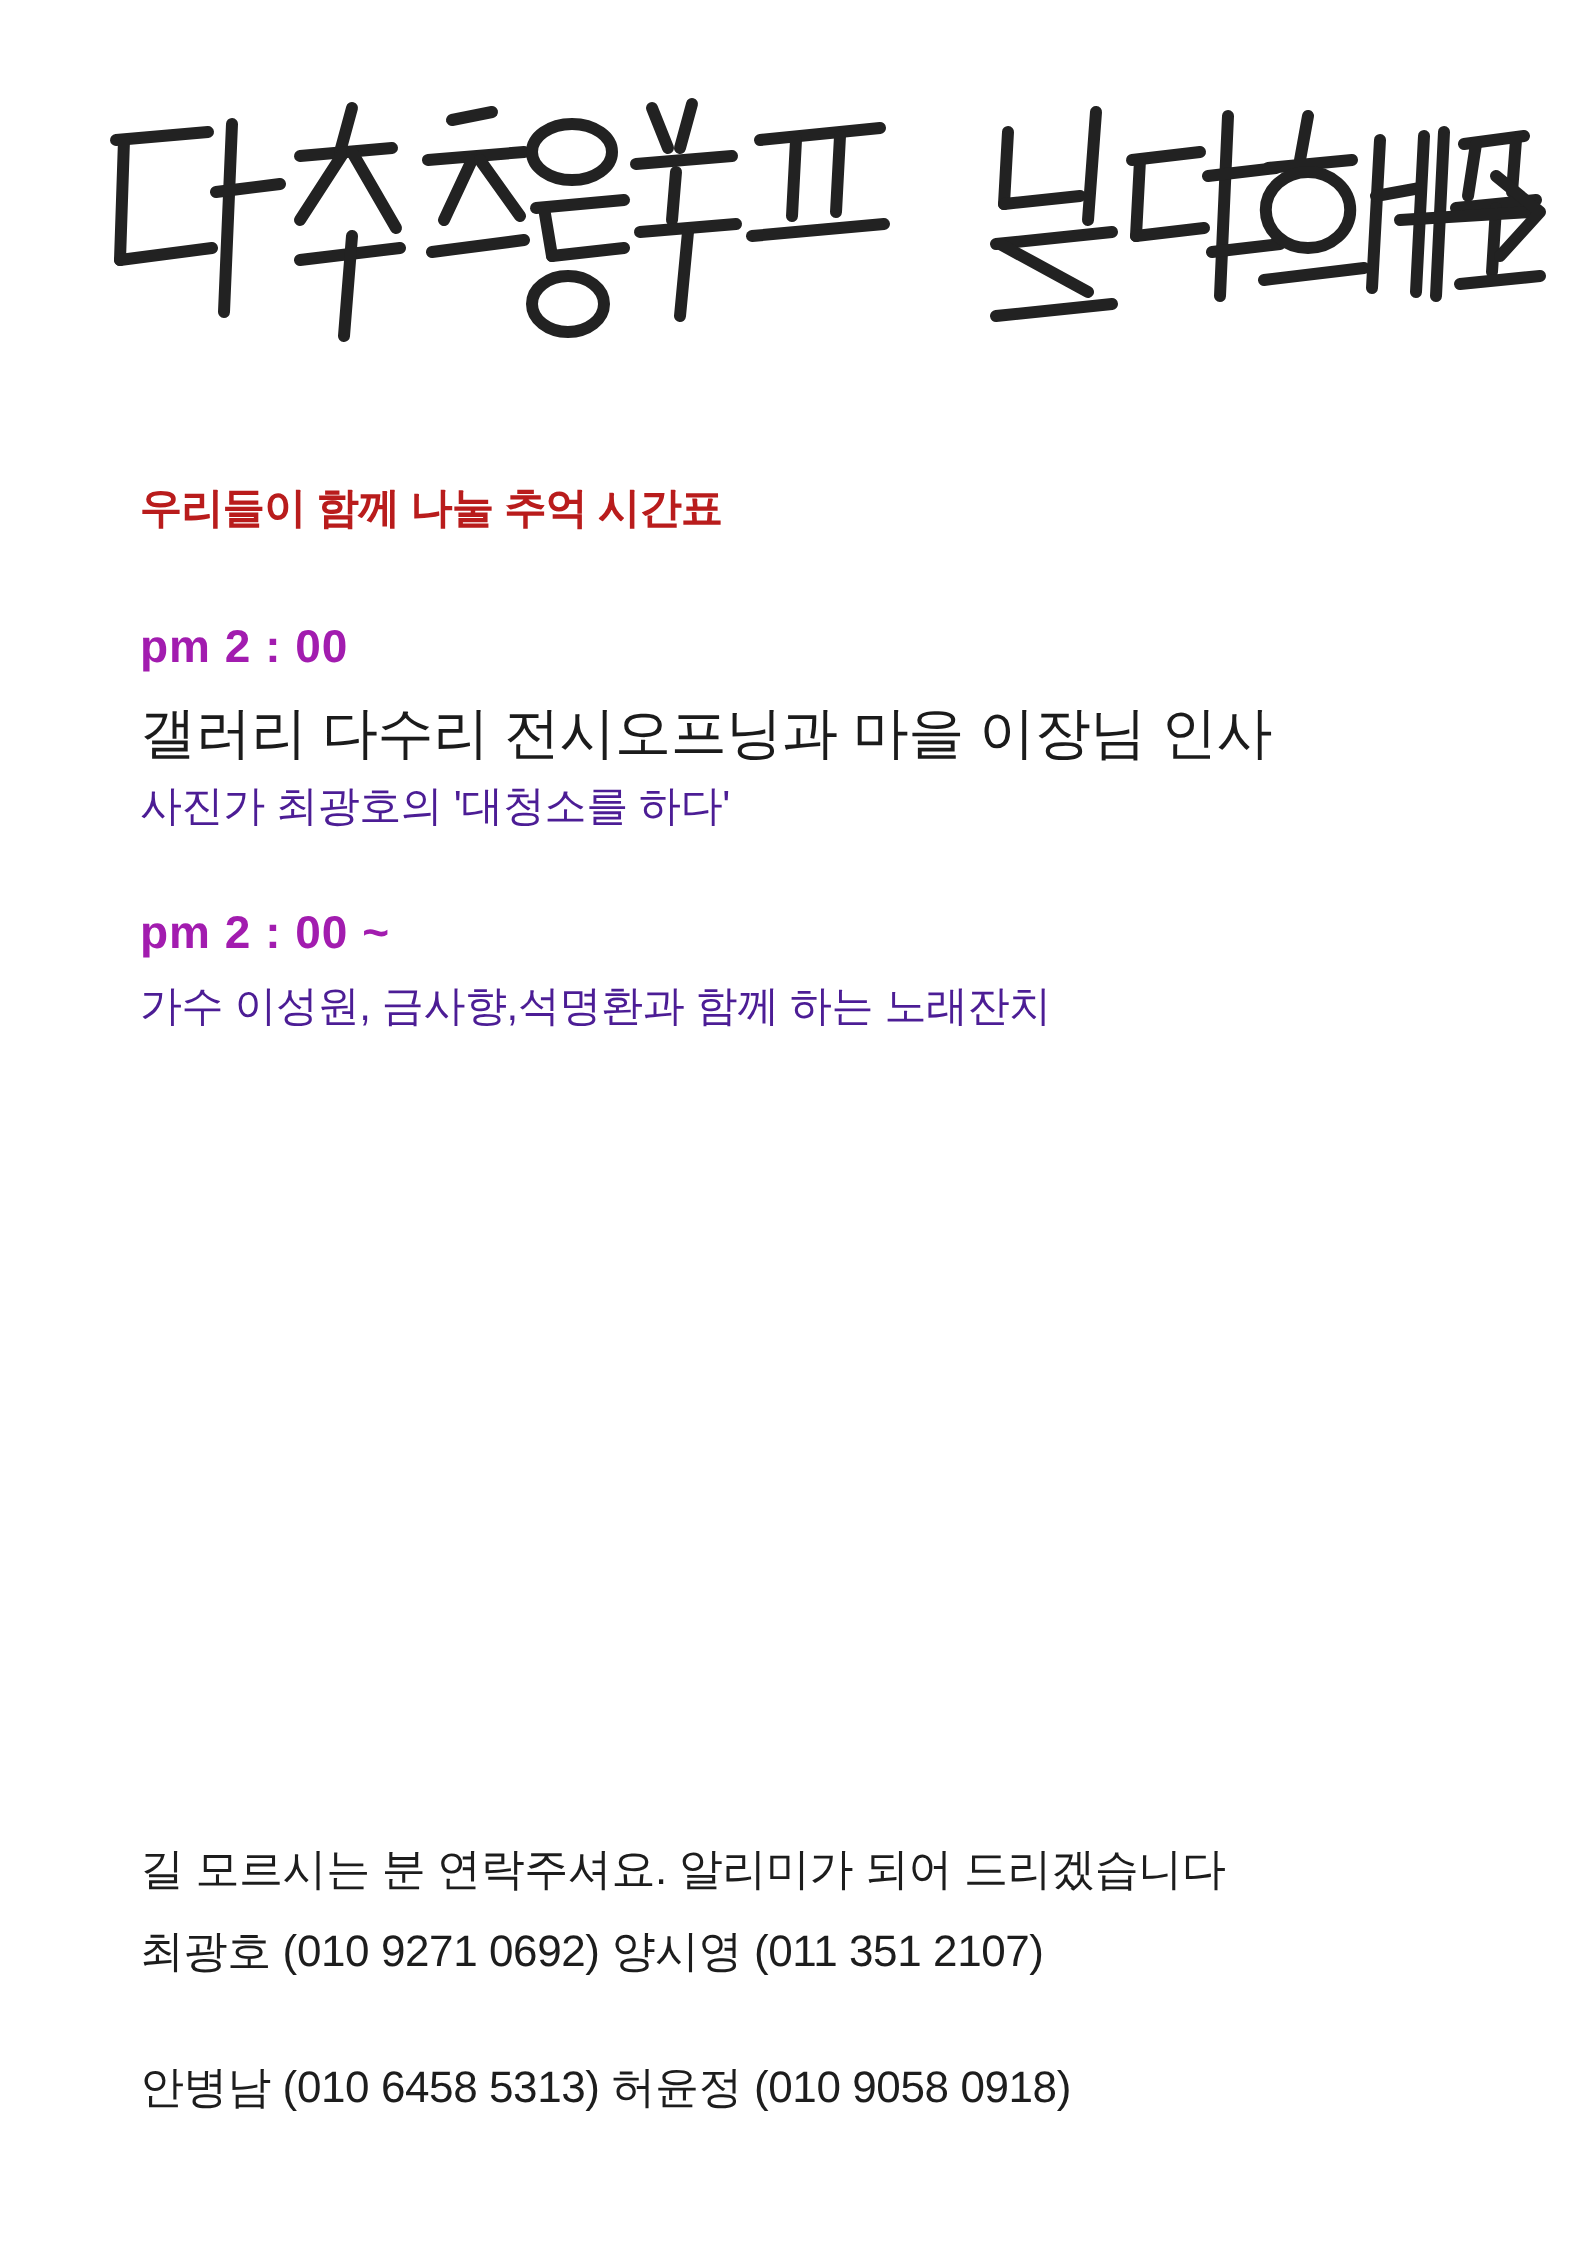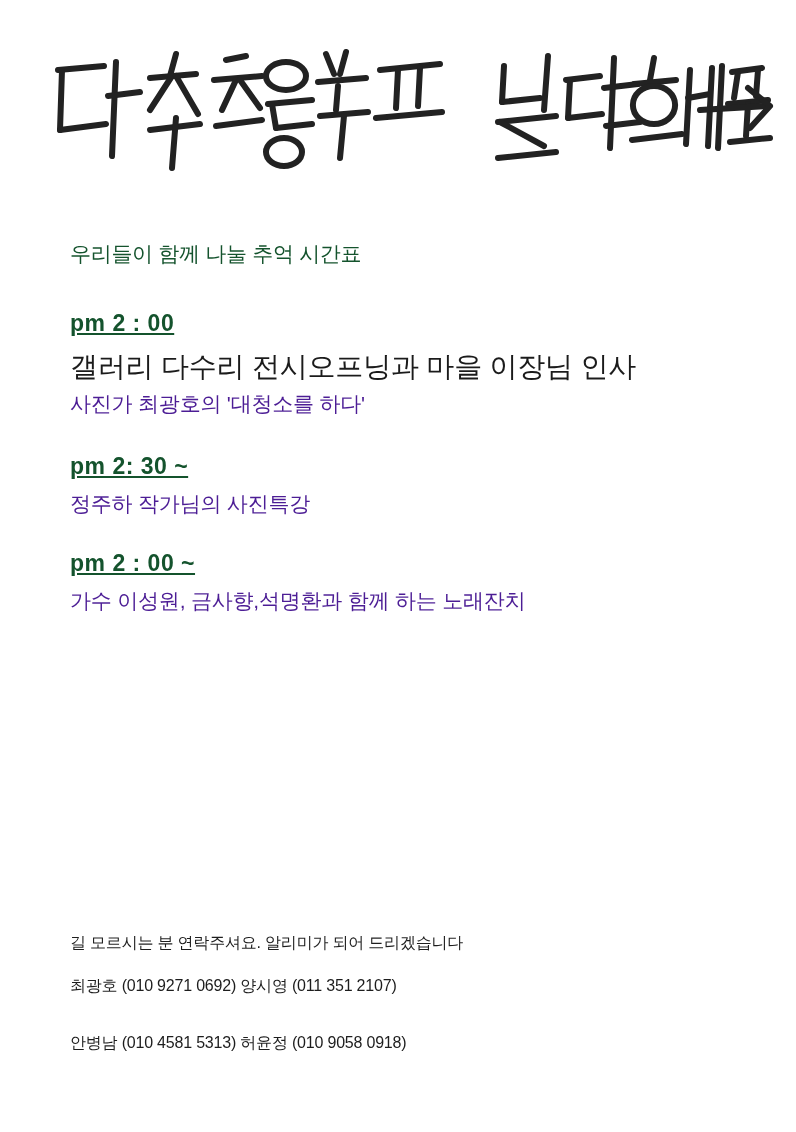--- a/index.html
+++ b/index.html
@@ -31,36 +31,35 @@
   
   .content {
     position: absolute;
     left: 70px;
     top: 240px;
     width: 660px;
   }
 
   .section-title {
     font-size: 21px;
-    font-weight: normal;
-    color: #14532d;
+    font-weight: bold;
+    color: #b91c1c;
     letter-spacing: -0.3px;
     margin: 0 0 42px 0;
   }
 
   .schedule-block {
     margin-bottom: 26px;
   }
   .time {
     font-size: 23px;
     font-weight: bold;
-    color: #14532d;
+    color: #a21caf;
     letter-spacing: 0.5px;
     margin-bottom: 8px;
-    text-decoration: underline;
   }
   .line-dark {
     font-size: 28px;
     color: #1b1b1b;
     letter-spacing: -0.2px;
     line-height: 1.55;
   }
   .line-blue {
     font-size: 21px;
     color: #4c1d95;
@@ -77,25 +76,24 @@
   .footer {
     position: absolute;
     left: 70px;
     top: 915px;
     width: 680px;
   }
   .note-group {
     margin-bottom: 28px;
   }
   .note-line {
-    font-size: 16px;
+    font-size: 22px;
     color: #1d1d1d;
     letter-spacing: -0.2px;
     line-height: 1.85;
-    margin-top: 13px;
   }
 </style>
 </head>
 <body>
 
 <div class="handwriting-banner">
   <svg width="796" height="160" viewBox="0 0 796 160" xmlns="http://www.w3.org/2000/svg">
     <g stroke="#222222" stroke-width="6" fill="none" stroke-linecap="round" stroke-linejoin="round">
 
       <path d="M58 52 L104 48"></path>
@@ -175,34 +173,30 @@
 <div class="content">
 
   <div class="section-title">우리들이 함께 나눌 추억 시간표</div>
 
   <div class="schedule-block blk-1">
     <div class="time">pm 2 : 00</div>
     <div class="line-dark">갤러리 다수리 전시오프닝과 마을  이장님 인사</div>
     <div class="line-blue">사진가 최광호의 '대청소를 하다'</div>
   </div>
 
-  <div class="schedule-block blk-2">
-    <div class="time">pm 2: 30 ~</div>
-    <div class="line-blue">정주하 작가님의 사진특강</div>
-  </div>
 
 
   <div class="schedule-block blk-4">
     <div class="time">pm 2 : 00 ~</div>
     <div class="line-blue">가수 이성원, 금사향,석명환과 함께 하는 노래잔치</div>
   </div>
 
 </div>
 
 <div class="footer">
   <div class="note-group">
     <div class="note-line">길 모르시는 분 연락주셔요. 알리미가 되어 드리겠습니다</div>
     <div class="note-line">최광호 (010 9271 0692)  양시영 (011 351 2107)</div>
   </div>
   <div class="note-group">
-    <div class="note-line">안병남 (010 4581 5313)  허윤정 (010 9058 0918)</div>
+    <div class="note-line">안병남 (010 6458 5313)  허윤정 (010 9058 0918)</div>
   </div>
 </div>
 
 </body></html>

